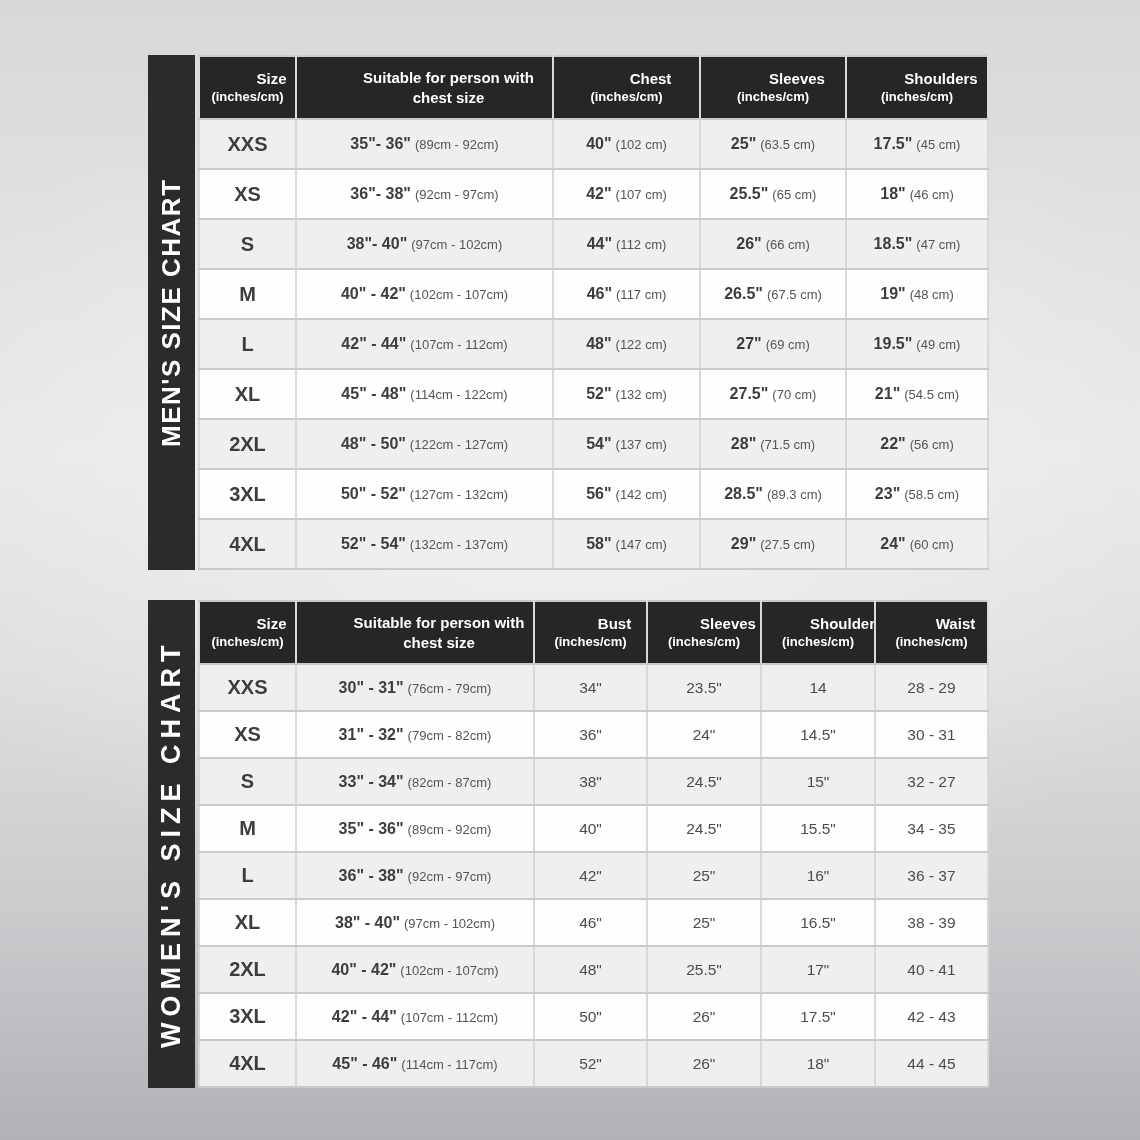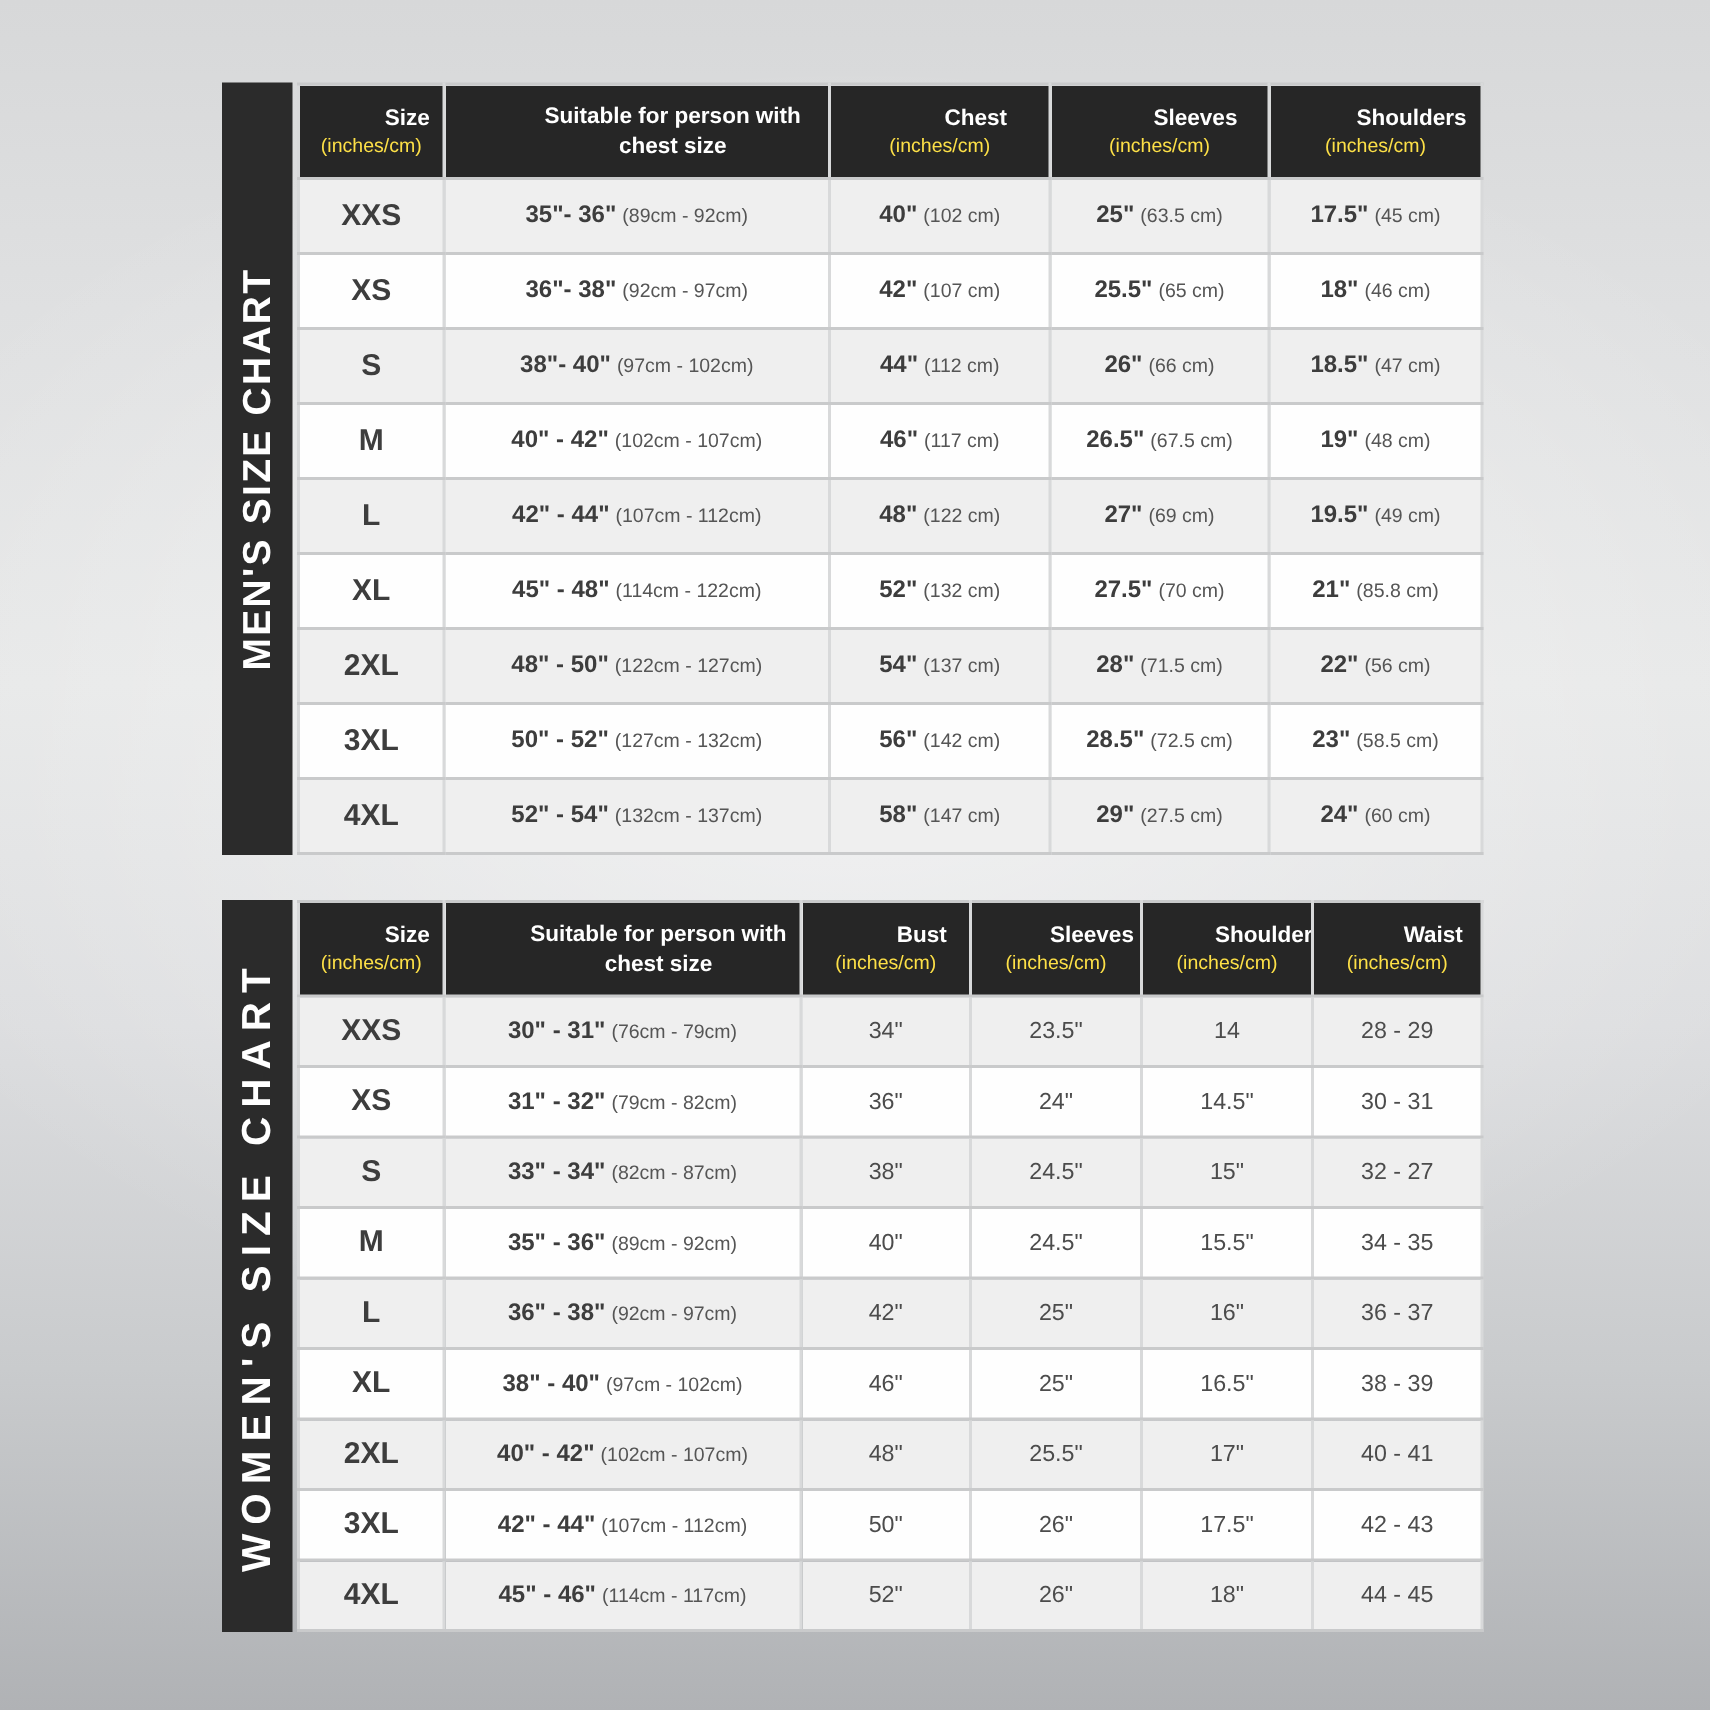--- a/index.html
+++ b/index.html
@@ -41,21 +41,21 @@
   #mens-table col:nth-child(4){width:146px;}
   #mens-table col:nth-child(5){width:142px;}
   #womens-table col:nth-child(1){width:97px;}
   #womens-table col:nth-child(2){width:238px;}
   #womens-table col:nth-child(3){width:113px;}
   #womens-table col:nth-child(4){width:114px;}
   #womens-table col:nth-child(5){width:114px;}
   #womens-table col:nth-child(6){width:113px;}
   .th-inner{display:flex;flex-direction:column;justify-content:center;line-height:1.3;}
   .h-title{font-size:15px;font-weight:700;padding-left:48px;}
-  .h-sub{font-size:13px;font-weight:400;color:#fde047;margin-top:1px;}
+  .h-sub{font-size:13px;font-weight:700;color:#ffffff;margin-top:1px;}
   .size-cell{font-weight:700;font-size:20px;color:#3d3d3d;}
   .b{font-weight:700;font-size:16px;color:#3d3d3d;}
   .r{font-weight:400;font-size:13px;color:#555555;margin-left:4px;}
   .v{font-weight:400;font-size:15.5px;color:#4c4c4c;}
 </style>
 </head>
 <body>
 
 <div class="stage">
 
@@ -137,34 +137,34 @@
             <td><span class="b">42" - 44"</span><span class="r">(107cm - 112cm)</span></td>
             <td><span class="b">48"</span><span class="r">(122 cm)</span></td>
             <td><span class="b">27"</span><span class="r">(69 cm)</span></td>
             <td><span class="b">19.5"</span><span class="r">(49 cm)</span></td>
           </tr>
           <tr>
             <td class="size-cell">XL</td>
             <td><span class="b">45" - 48"</span><span class="r">(114cm - 122cm)</span></td>
             <td><span class="b">52"</span><span class="r">(132 cm)</span></td>
             <td><span class="b">27.5"</span><span class="r">(70 cm)</span></td>
-            <td><span class="b">21"</span><span class="r">(85.8 cm)</span></td>
+            <td><span class="b">21"</span><span class="r">(54.5 cm)</span></td>
           </tr>
           <tr>
             <td class="size-cell">2XL</td>
             <td><span class="b">48" - 50"</span><span class="r">(122cm - 127cm)</span></td>
             <td><span class="b">54"</span><span class="r">(137 cm)</span></td>
             <td><span class="b">28"</span><span class="r">(71.5 cm)</span></td>
             <td><span class="b">22"</span><span class="r">(56 cm)</span></td>
           </tr>
           <tr>
             <td class="size-cell">3XL</td>
             <td><span class="b">50" - 52"</span><span class="r">(127cm - 132cm)</span></td>
             <td><span class="b">56"</span><span class="r">(142 cm)</span></td>
-            <td><span class="b">28.5"</span><span class="r">(72.5 cm)</span></td>
+            <td><span class="b">28.5"</span><span class="r">(89.3 cm)</span></td>
             <td><span class="b">23"</span><span class="r">(58.5 cm)</span></td>
           </tr>
           <tr>
             <td class="size-cell">4XL</td>
             <td><span class="b">52" - 54"</span><span class="r">(132cm - 137cm)</span></td>
             <td><span class="b">58"</span><span class="r">(147 cm)</span></td>
             <td><span class="b">29"</span><span class="r">(27.5 cm)</span></td>
             <td><span class="b">24"</span><span class="r">(60 cm)</span></td>
           </tr>
         </tbody>

